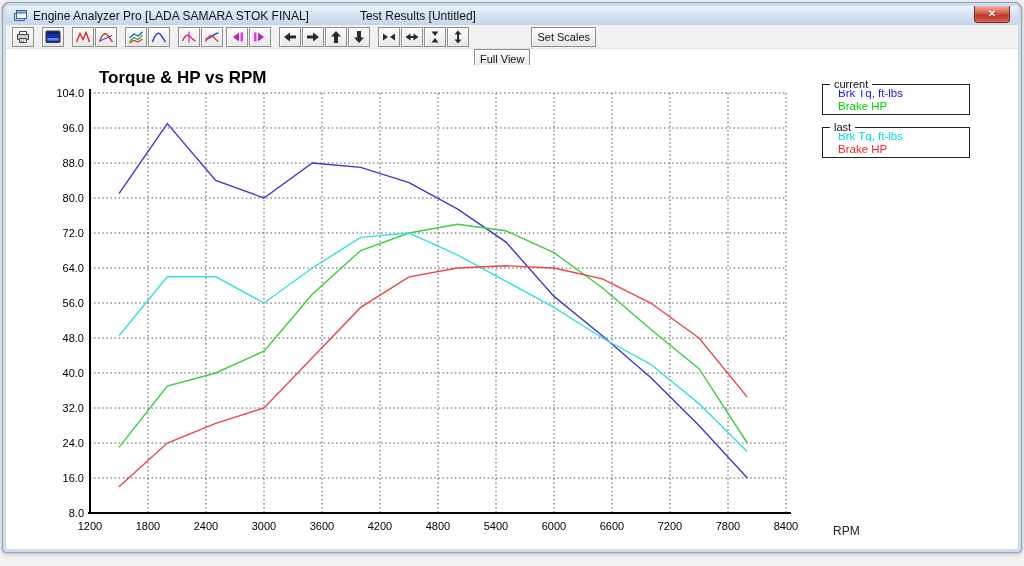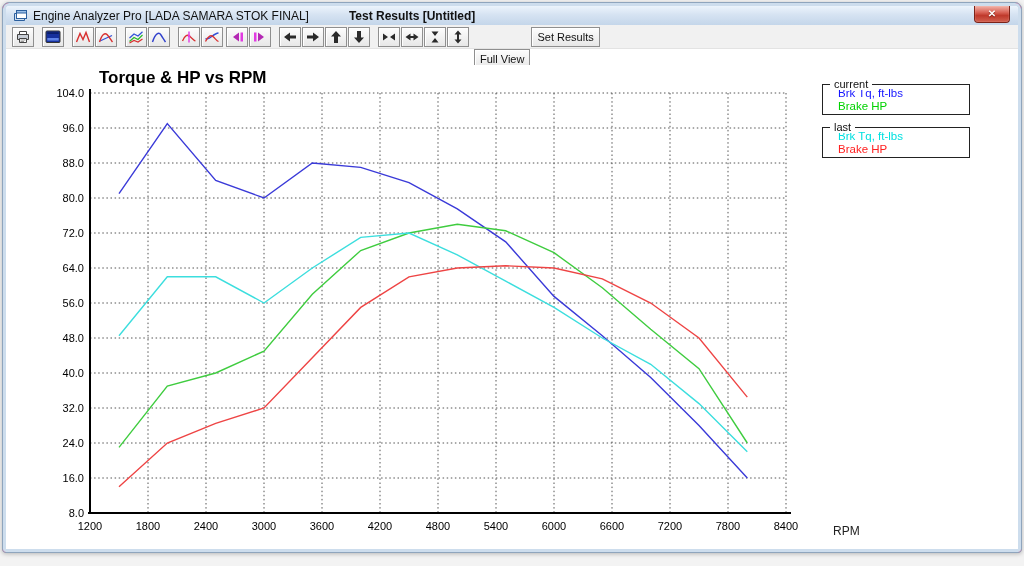--- a/index.html
+++ b/index.html
@@ -4,21 +4,21 @@
 <style>
   html,body{margin:0;padding:0;width:1024px;height:566px;overflow:hidden;
     background:#f3f3f3;font-family:"Liberation Sans",sans-serif;}
   .win{position:absolute;left:2px;top:2px;width:1018px;height:549px;
     border:1px solid #8fa5bd;border-radius:7px 7px 4px 4px;background:#be185d;
     box-shadow:0 1px 4px rgba(0,0,0,.25);z-index:1;}
   .win-inner{position:absolute;left:0;top:0;right:0;bottom:0;border:3px solid #cddded;
     border-radius:6px 6px 3px 3px;overflow:hidden;background:#fff;}
   .titlebar{height:19px;background:linear-gradient(#ecf4fc,#d6e3f2 45%,#c4d6ea);
     display:flex;align-items:center;gap:6px;padding:0 8px;font-size:12px;color:#111;position:relative;}
-  .title-right{margin-left:34px;font-weight:bold;}
+  .title-right{margin-left:45px;}
   .closebtn{position:absolute;right:8px;top:0;width:34px;height:16px;
     border:1px solid #7c2318;border-top:none;border-radius:0 0 4px 4px;
     background:linear-gradient(#f2b3a9,#d96356 40%,#bf392b 60%,#d2604f);
     color:#fff;font-size:10px;font-weight:bold;text-align:center;line-height:15px;
     text-shadow:0 1px 1px #7a1d12;box-shadow:inset 0 0 1px #ffd9d2;cursor:default;}
   .menubar{height:17px;background:#f1f1f1;display:flex;align-items:center;
     font-size:11px;font-weight:bold;color:#1a1a1a;padding-left:10px;}
   .menu-item{padding:0 9px;}
   .menu-item.disabled{color:#9b9b9b;}
   .menu-sep{padding:0 6px;}
@@ -163,21 +163,21 @@
         <svg width="16" height="14" viewBox="0 0 16 14">
           <path d="M4.5 1.5h7L8 6zM4.5 12.5h7L8 8z" fill="#2a2a2a"></path>
         </svg>
       </button>
       <button class="tb">
         <svg width="16" height="14" viewBox="0 0 16 14">
           <path d="M8 0.5L4.5 4.5h2.5v5H4.5L8 13.5l3.5-4H9v-5h2.5z" fill="#2a2a2a"></path>
         </svg>
       </button>
       <button class="tb text sm2">Full View</button>
-      <button class="tb text">Set Results</button>
+      <button class="tb text">Set Scales</button>
     </div>
 
     <div class="content"></div>
   </div>
 </div>
 
 <svg id="chart-svg" width="1024" height="566">
     <text x="90" y="530" class="tick" text-anchor="middle">1200</text>
     <line x1="148" y1="93" x2="148" y2="513" class="grid"></line>
     <text x="148" y="530" class="tick" text-anchor="middle">1800</text>

